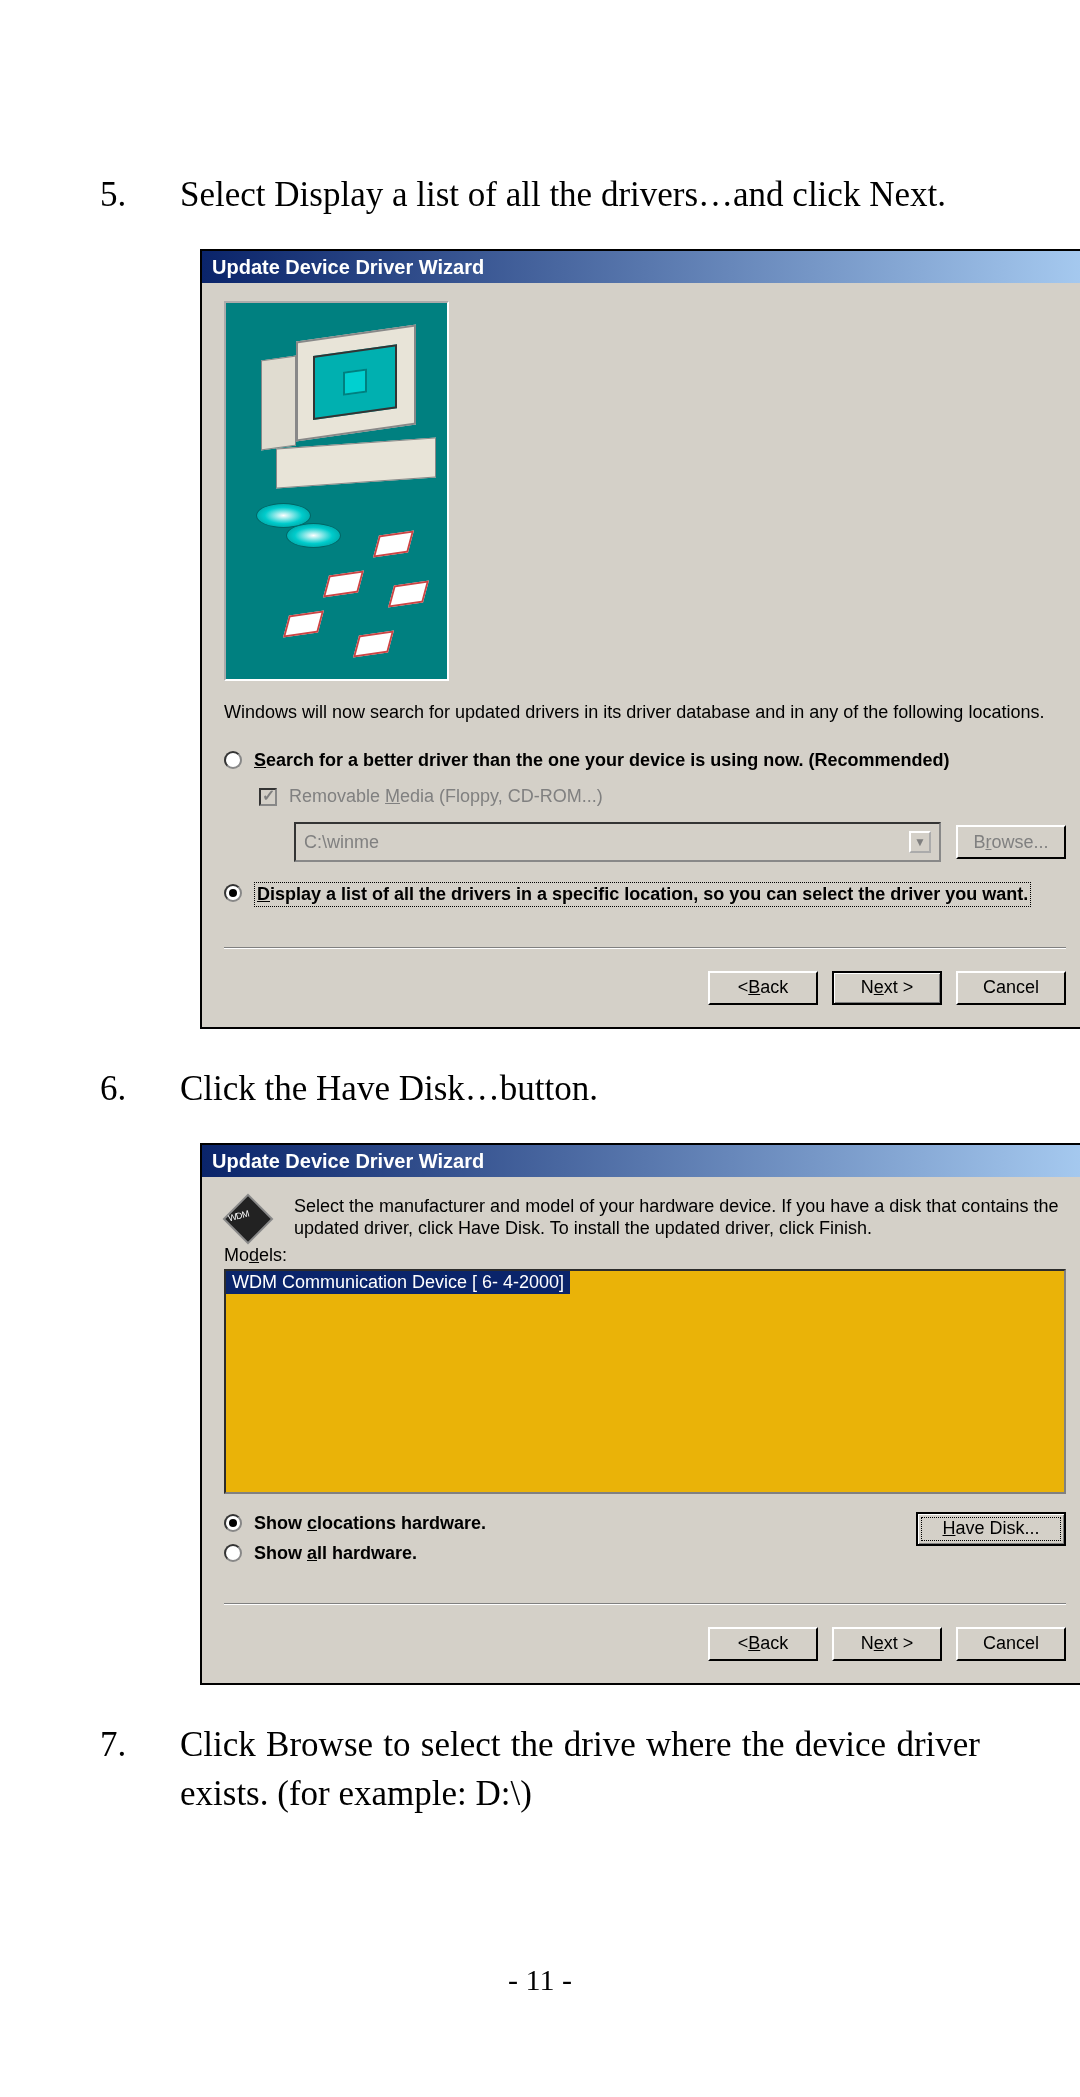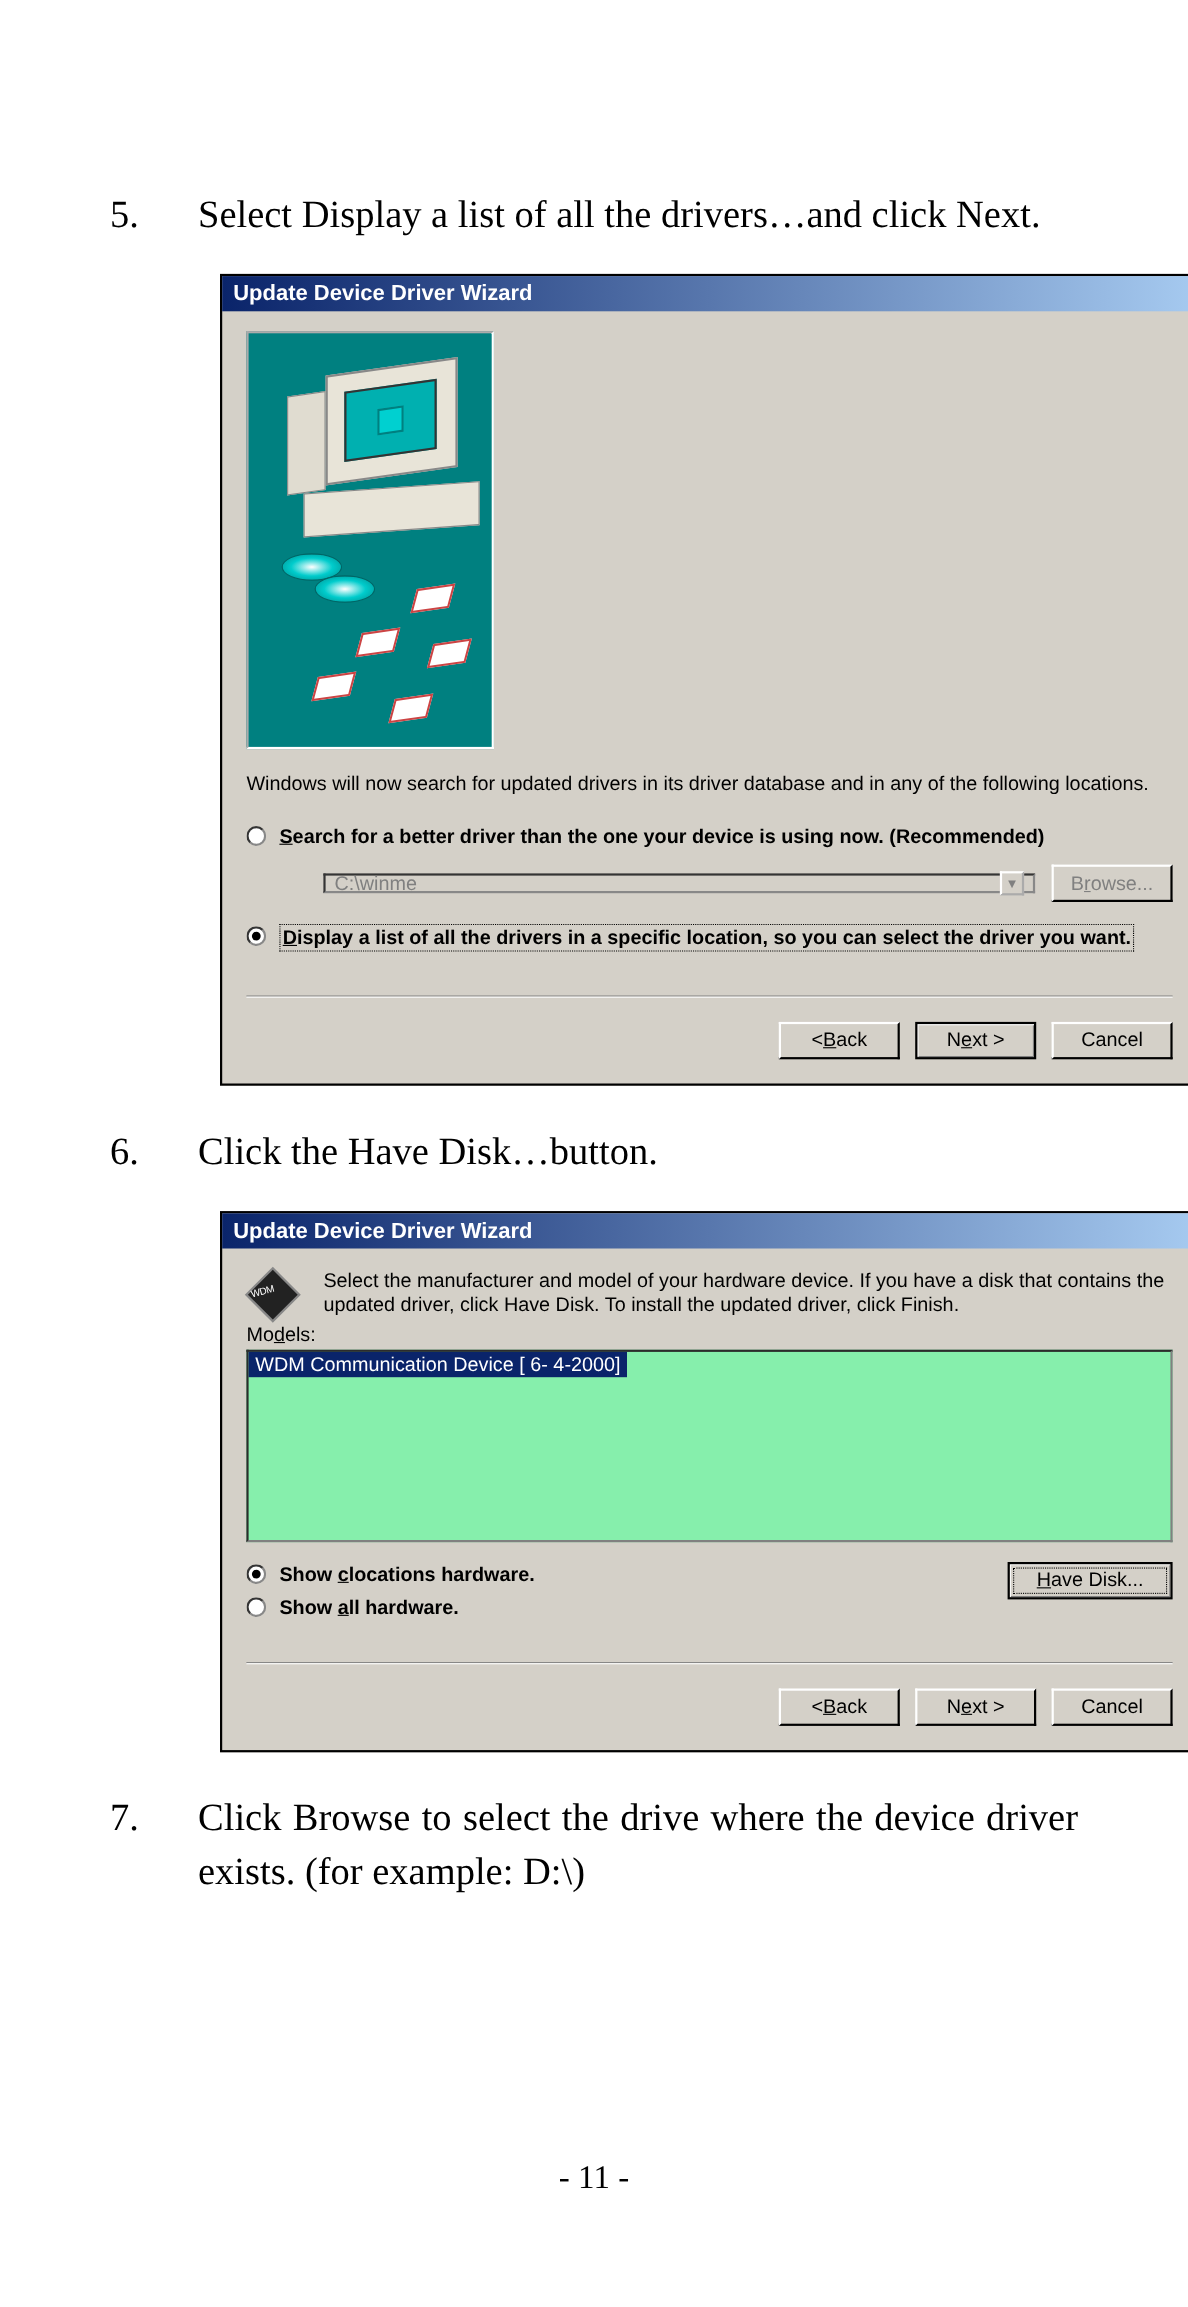--- a/index.html
+++ b/index.html
@@ -182,21 +182,21 @@
     font-weight: bold;
   }
   .loc-row {
     display: flex;
     gap: 15px;
     margin: 10px 0 20px 35px;
     align-items: center;
   }
   .loc-input {
     flex:1;
-    height: 18px;
+    height: 40px;
     border: 2px inset #888;
     background: #d4d0c8;
     padding: 4px 8px;
     color: #808080;
     display:flex;
     justify-content: space-between;
     align-items: center;
   }
   .loc-dd {
     width: 22px; height: 22px;
@@ -265,23 +265,23 @@
     color:#fff;
     transform: rotate(-15deg);
     letter-spacing:-0.5px;
   }
   .d2-instr {
     flex:1;
     line-height:1.25;
   }
   .models-label { margin-bottom: 3px; }
   .listbox {
-    height: 175px;
+    height: 225px;
     border: 2px inset #808080;
-    background: #86efac;
+    background: #eab308;
   }
   .listbox-item {
     background: #0a246a;
     color: #fff;
     padding: 1px 6px;
     display:inline-block;
   }
   .d2-mid {
     display:flex;
     justify-content: space-between;
@@ -330,20 +330,24 @@
         </div>
         <div class="d1-right">
           <div class="d1-intro">Windows will now search for updated drivers in its driver database and in any of the following locations.</div>
 
           <div class="radio-row">
             <div class="radio"></div>
             <div class="radio-label"><span class="under">S</span><span>earch for a better driver than the one your device is using now. (Recommended)</span></div>
           </div>
 
           <div class="sub-opts">
+            <div class="check-row">
+              <div class="checkbox checked"></div>
+              <div><span>Removable </span><span class="under">M</span><span>edia (Floppy, CD-ROM...)</span></div>
+            </div>
             <div class="loc-row">
               <div class="loc-input">
                 <span>C:\winme</span>
                 <span class="loc-dd">▼</span>
               </div>
               <div class="btn disabled">
                   <span>B</span>
                   <span class="under">r</span>
                   <span>owse...</span>
                 </div>

